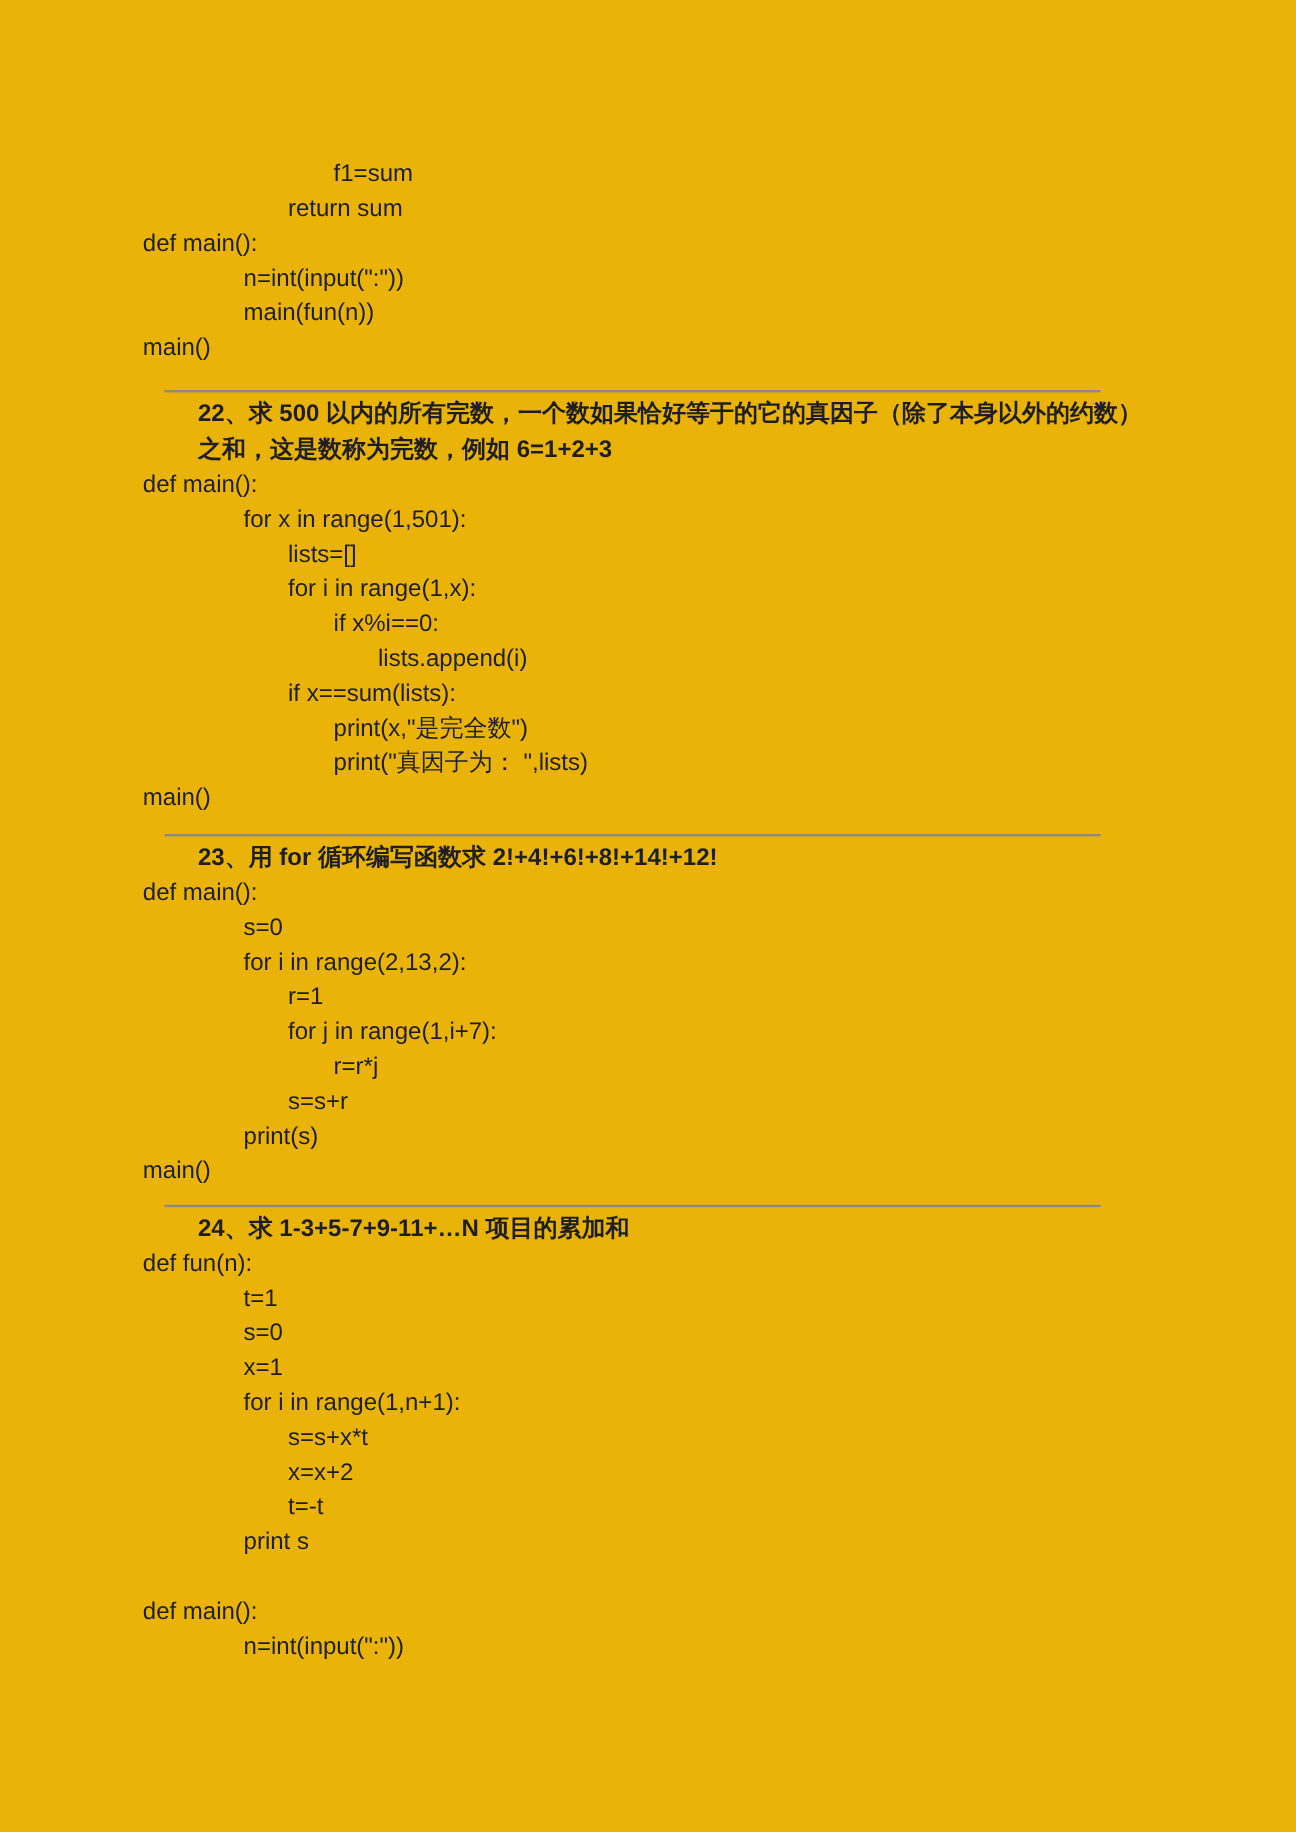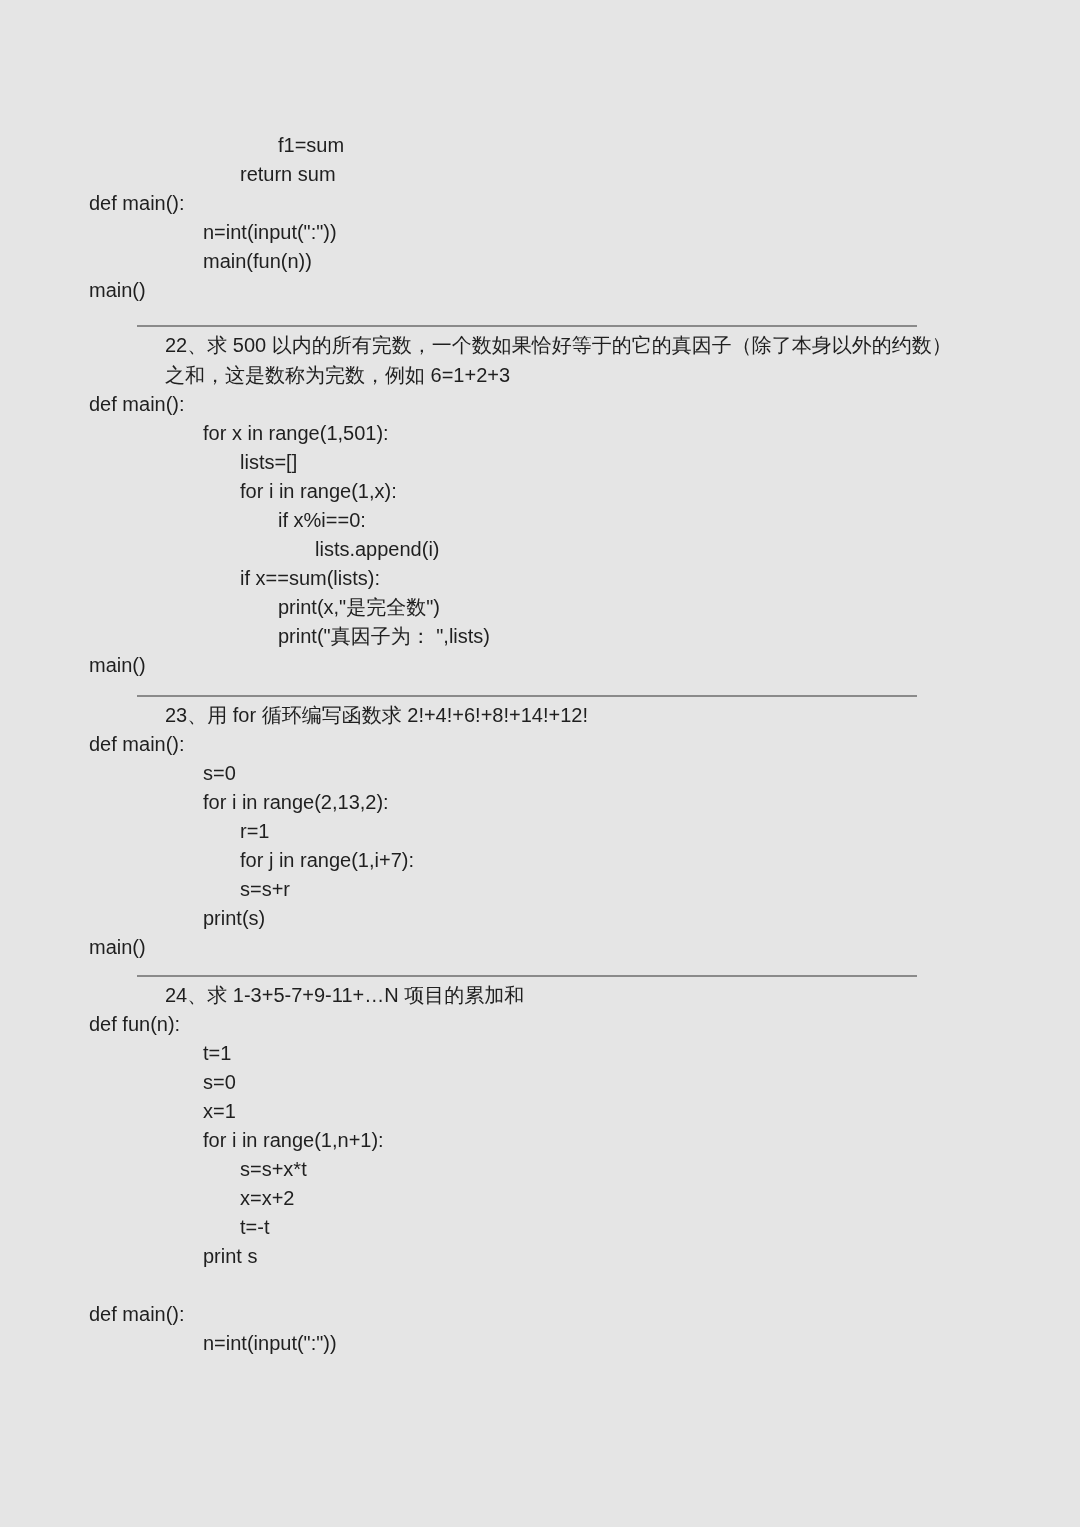--- a/index.html
+++ b/index.html
@@ -4,52 +4,52 @@
 <style>
   html, body {
     margin: 0;
     padding: 0;
     background: #ffffff;
   }
   .page {
     position: relative;
     width: 1080px;
     height: 1527px;
-    background: #e5e5e5;
+    background: #eab308;
     color: #1f1f1f;
     font-family: "Liberation Sans", "DejaVu Sans", sans-serif;
     box-sizing: border-box;
     padding-top: 131px;
     overflow: hidden;
   }
   .code-line {
     height: 29px;
     line-height: 29px;
     font-size: 20px;
     white-space: pre;
   }
   .title-line {
     margin-left: 165px;
     height: 30px;
     line-height: 30px;
     font-size: 20px;
-    font-weight: normal;
+    font-weight: bold;
     white-space: pre;
   }
   .rule {
     margin-left: 137px;
     width: 780px;
     height: 0;
     border-top: 2px solid #8a8a8a;
   }
   .rule-1 { margin-top: 20px; }
   .rule-2 { margin-top: 15px; }
   .rule-3 { margin-top: 13px; }
   .title-first { margin-top: 3px; }
-  .i0 { margin-left: 89px; }
+  .i0 { margin-left: 119px; }
   .i1 { margin-left: 203px; }
   .i2 { margin-left: 240px; }
   .i3 { margin-left: 278px; }
   .i4 { margin-left: 315px; }
 </style>
 </head>
 <body>
 
 <div class="page">
 
@@ -74,20 +74,21 @@
   <div class="code-line i3">print("真因子为： ",lists)</div>
   <div class="code-line i0">main()</div>
 
   <div class="rule rule-2"></div>
   <div class="title-line title-first">23、用 for 循环编写函数求 2!+4!+6!+8!+14!+12!</div>
   <div class="code-line i0">def main():</div>
   <div class="code-line i1">s=0</div>
   <div class="code-line i1">for i in range(2,13,2):</div>
   <div class="code-line i2">r=1</div>
   <div class="code-line i2">for j in range(1,i+7):</div>
+  <div class="code-line i3">r=r*j</div>
   <div class="code-line i2">s=s+r</div>
   <div class="code-line i1">print(s)</div>
   <div class="code-line i0">main()</div>
 
   <div class="rule rule-3"></div>
   <div class="title-line title-first">24、求 1-3+5-7+9-11+…N 项目的累加和</div>
   <div class="code-line i0">def fun(n):</div>
   <div class="code-line i1">t=1</div>
   <div class="code-line i1">s=0</div>
   <div class="code-line i1">x=1</div>

